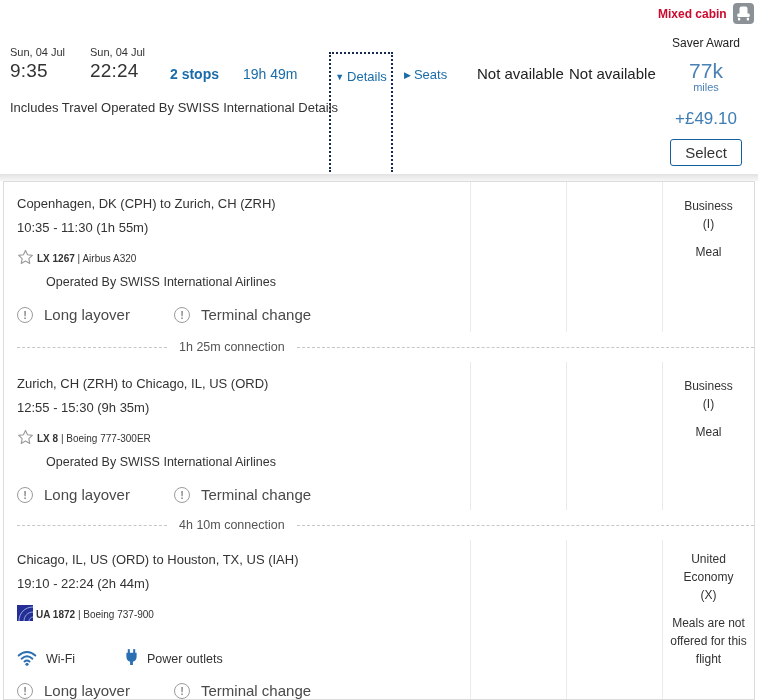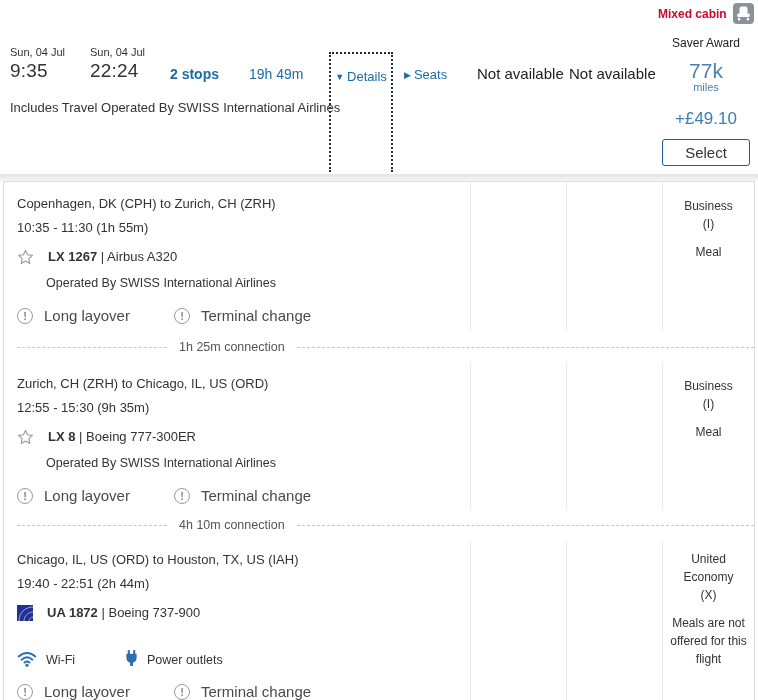--- a/index.html
+++ b/index.html
@@ -24,36 +24,36 @@
   .caret{font-size:9px;margin-right:3px;display:inline-block;transform:translateY(-1px)}
   .seats{left:404px;top:67px}
   .na{font-size:15px;color:#222}
   .mixed{left:658px;top:7px;font-size:12px;font-weight:700;color:var(--alert_red)}
   .seat-chip{left:733px;top:3px;cursor:pointer}
   .award-col{left:657px;top:36px;width:98px;text-align:center}
   .saver{font-size:12px;color:#222;margin-bottom:10px}
   .miles-val{font-size:21px;color:var(--award_blue);line-height:21px}
   .miles-unit{font-size:11px;color:var(--award_blue);line-height:13px}
   .price{font-size:17px;color:var(--price_blue);margin-top:15px}
-  .select-btn{margin-top:10px;width:88px;height:27px;background:#fff;border:1px solid var(--select_border);border-radius:3px;font-size:15px;color:#333;font-family:"Liberation Sans",sans-serif;cursor:pointer}
+  .select-btn{margin-top:10px;width:72px;height:27px;background:#fff;border:1px solid var(--select_border);border-radius:3px;font-size:15px;color:#333;font-family:"Liberation Sans",sans-serif;cursor:pointer}
   .note{left:10px;top:100px;font-size:13px;color:var(--text_dark)}
 
   .gap-band{height:7px;background:linear-gradient(#e2e2e2,#f7f7f7)}
 
   
   .panel{margin:0 3px;border:1px solid var(--panel_border);background:#fff}
   .segment{display:grid;grid-template-columns:466px 96px 96px 1fr}
   .seg-1{min-height:150px}.seg-2{min-height:148px}.seg-3{min-height:140px}
   .seg-main{padding:14px 0 0 13px}
   .seg-col{border-left:1px solid var(--column_divider)}
   .cabin-col{border-left:1px solid var(--column_divider);text-align:center;font-size:12px;color:var(--text_dark);padding:15px 4px 0;line-height:18px}
   .meal-line{margin-top:10px}
   .route{font-size:13px;font-weight:400;margin-bottom:9px}
   .times{font-size:13px;margin-bottom:14px}
-  .flight-row{display:flex;align-items:flex-start;gap:14px;font-size:13px}
+  .flight-row{display:flex;align-items:center;gap:3px;font-size:10px}
   .flight-num{font-weight:700}
   .operated{margin:7px 0 0 29px;font-size:12.5px}
   .warn-row{display:flex;margin-top:17px}
   .warn{display:flex;align-items:center;gap:11px;font-size:15px;color:#4a4a4a}
   .warn.first{width:157px}
   .warn-icon{width:16px;height:16px;min-width:16px;border:1.5px solid #9b9b9b;border-radius:50%;color:#8a8a8a;font-size:11px;font-weight:700;display:flex;align-items:center;justify-content:center}
   .warn-icon i{font-style:normal}
   .amen-row{display:flex;margin-top:26px;align-items:center}
   .amen{display:flex;align-items:center;gap:9px;font-size:12.5px}
   .amen.first{width:108px}
@@ -68,21 +68,21 @@
 </head>
 <body>
 
 <div class="top">
   <div class="abs date" style="left:10px;top:46px">Sun, 04 Jul</div>
   <div class="abs time" style="left:10px;top:60px">9:35</div>
   <div class="abs date" style="left:90px;top:46px">Sun, 04 Jul</div>
   <div class="abs time" style="left:90px;top:60px">22:24</div>
 
   <a class="abs blue-link stops" style="left:170px;top:66px">2 stops</a>
-  <div class="abs blue-link" style="left:249px;top:66px">19h 49m</div>
+  <div class="abs blue-link" style="left:243px;top:66px">19h 49m</div>
 
   <div class="abs focus-box">
     <span class="tri-btn"><span class="caret">▼</span><span>Details</span></span>
   </div>
 
   <span class="abs tri-btn seats"><span class="caret">▶</span><span>Seats</span></span>
 
   <div class="abs na" style="left:477px;top:65px">Not available</div>
   <div class="abs na" style="left:569px;top:65px">Not available</div>
 
@@ -98,21 +98,21 @@
   </span>
 
   <div class="abs award-col">
     <div class="saver">Saver Award</div>
     <div class="miles-val">77k</div>
     <div class="miles-unit">miles</div>
     <div class="price">+£49.10</div>
     <button class="select-btn">Select</button>
   </div>
 
-  <div class="abs note">Includes Travel Operated By SWISS International Airlines</div>
+  <div class="abs note">Includes Travel Operated By SWISS International Details</div>
 </div>
 
 <div class="gap-band"></div>
 
 <div class="panel">
 
   <div class="segment seg-1">
     <div class="seg-main">
       <div class="route">Copenhagen, DK (CPH) to Zurich, CH (ZRH)</div>
       <div class="times">10:35 - 11:30 (1h 55m)</div>
@@ -194,21 +194,21 @@
 
   <div class="conn">
     <span class="dash dash-left"></span>
     <span class="conn-label">4h 10m connection</span>
     <span class="dash dash-right"></span>
   </div>
 
   <div class="segment seg-3">
     <div class="seg-main" style="padding-top:12px">
       <div class="route">Chicago, IL, US (ORD) to Houston, TX, US (IAH)</div>
-      <div class="times">19:40 - 22:51 (2h 44m)</div>
+      <div class="times">19:10 - 22:24 (2h 44m)</div>
       <div class="flight-row">
         <span>
           <svg width="16" height="16" viewBox="0 0 16 16">
             <rect width="16" height="16" fill="#252e95"></rect>
             <path d="M2 16 C2 8 8 2 16 2" stroke="#93a9de" stroke-width="1" fill="none"></path>
             <path d="M7 16 C7 11 11 7 16 7" stroke="#93a9de" stroke-width="1" fill="none"></path>
             <path d="M12 16 C12 14 14 12 16 12" stroke="#93a9de" stroke-width="1" fill="none"></path>
           </svg>
         </span>
         <span><span class="flight-num">UA 1872</span> <span>|</span> <span>Boeing 737-900</span></span>

